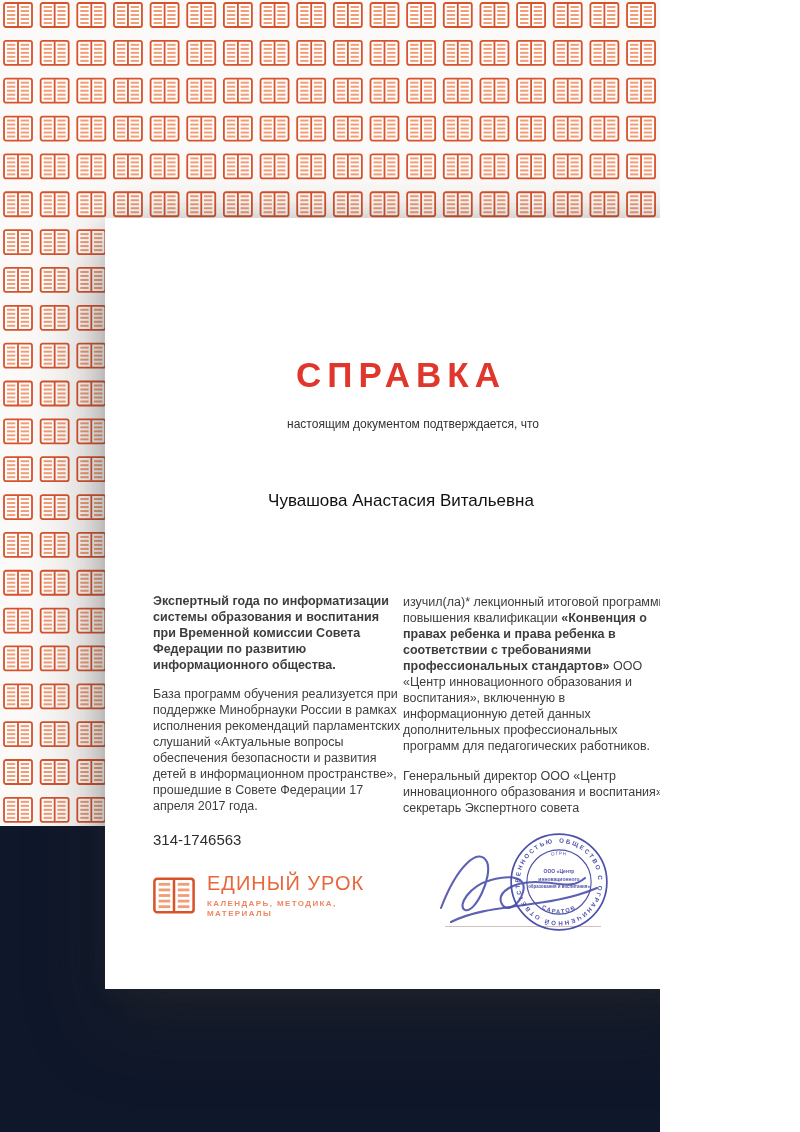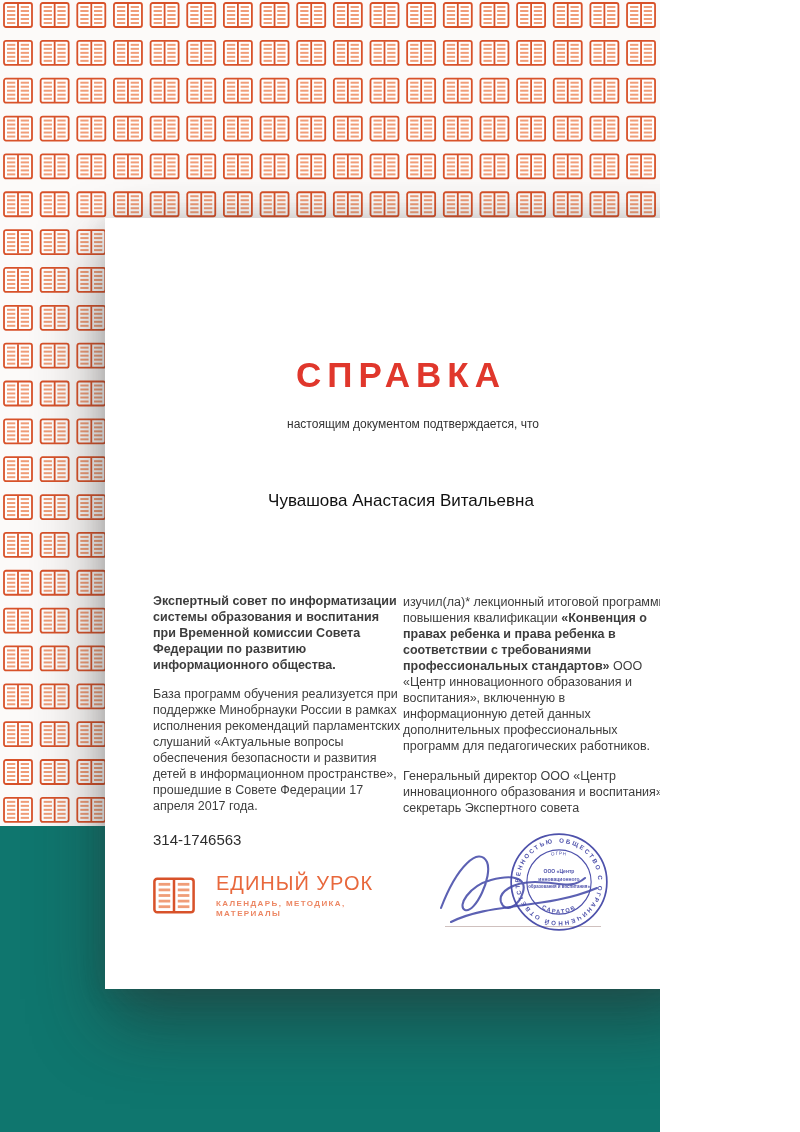--- a/index.html
+++ b/index.html
@@ -6,21 +6,21 @@
     --title-red:#e0372c;
     --pattern-orange:#d8522a;
     --pattern-orange-light:#f09d78;
     --logo-orange:#e8683c;
     --stamp-blue:#3f43a4;
     --text-dark:#3d3d3d;
   }
   *{margin:0;padding:0;box-sizing:border-box;}
   html,body{background:#fff;}
   body{font-family:"Liberation Sans",sans-serif;}
-  .stage{position:relative;width:660px;height:1132px;background:#0f766e;overflow:hidden;}
+  .stage{position:relative;width:660px;height:1132px;background:#0f172a;overflow:hidden;}
 
   .pattern-band{position:absolute;left:0;top:0;width:800px;height:826px;background:#fcfaf9;}
   .pattern-band svg{display:block;}
 
   .card{
     position:absolute;left:105px;top:218px;width:592px;height:771px;
     background:#fff;
     box-shadow:0 35px 70px rgba(40,40,40,.45), 18px 6px 38px rgba(60,60,60,.18), -6px 4px 20px rgba(60,60,60,.10);
   }
 
@@ -40,21 +40,21 @@
   .col{position:absolute;font-size:12.5px;line-height:1.28;color:var(--text-dark,#3d3d3d);}
   .col p{margin:0;}
   .col-left{left:48px;top:375px;width:252px;}
   .col-right{left:298px;top:376px;width:268px;}
   .bold{font-weight:bold;}
   .gap-after{margin-bottom:13px !important;}
   .footnote{margin-top:15px !important;font-size:9.5px;line-height:1.35;color:#7a7a7a;}
   .cert-number{margin-top:16px !important;font-size:15px;color:#2e2e2e;}
   .signatory{margin-top:14px !important;}
 
-  .logo{margin-top:22px;display:flex;align-items:center;gap:21px;}
+  .logo{margin-top:22px;display:flex;align-items:center;gap:12px;}
   .logo-icon{flex:0 0 auto;}
   .logo-name{font-size:20px;letter-spacing:1px;color:var(--logo-orange,#e8683c);font-weight:500;}
   .logo-tagline{font-size:8px;letter-spacing:1.4px;font-weight:bold;color:var(--logo-orange,#e8683c);opacity:.8;margin-top:2px;}
 
   .sig-line{position:absolute;left:340px;top:708px;width:156px;height:1px;background:#cfc0be;}
   .stamp{position:absolute;left:404px;top:614px;width:100px;height:100px;opacity:.92;}
   .stamp .st{fill:none;stroke:var(--stamp-blue,#3f43a4);}
   .stamp text{fill:var(--stamp-blue,#3f43a4);font-family:"Liberation Sans",sans-serif;}
   .ring-text{font-size:8.6px;letter-spacing:2.6px;font-weight:bold;}
   .ogrn-text{font-size:6.5px;letter-spacing:1px;}
@@ -576,21 +576,21 @@
       </svg>
   </div>
 
   <div class="card">
 
     <h1 class="title">СПРАВКА</h1>
     <p class="subtitle">настоящим документом подтверждается, что</p>
     <p class="name">Чувашова Анастасия Витальевна</p>
 
     <div class="col col-left">
-      <p class="bold gap-after">Экспертный совет по информатизации системы образования и воспитания при Временной комиссии Совета Федерации по развитию информационного общества.</p>
+      <p class="bold gap-after">Экспертный года по информатизации системы образования и воспитания при Временной комиссии Совета Федерации по развитию информационного общества.</p>
       <p>База программ обучения реализуется при поддержке Минобрнауки России в рамках исполнения рекомендаций парламентских слушаний «Актуальные вопросы обеспечения безопасности и развития детей в информационном пространстве», прошедшие в Совете Федерации 17 апреля 2017 года.</p>
       <p class="cert-number">314-1746563</p>
       <div class="logo">
         <svg class="logo-icon" viewBox="0 0 30 26" width="42" height="37">
           <use href="#book"></use>
         </svg>
         <div class="logo-text">
           <div class="logo-name">ЕДИНЫЙ УРОК</div>
           <div class="logo-tagline">КАЛЕНДАРЬ, МЕТОДИКА, МАТЕРИАЛЫ</div>
         </div>

